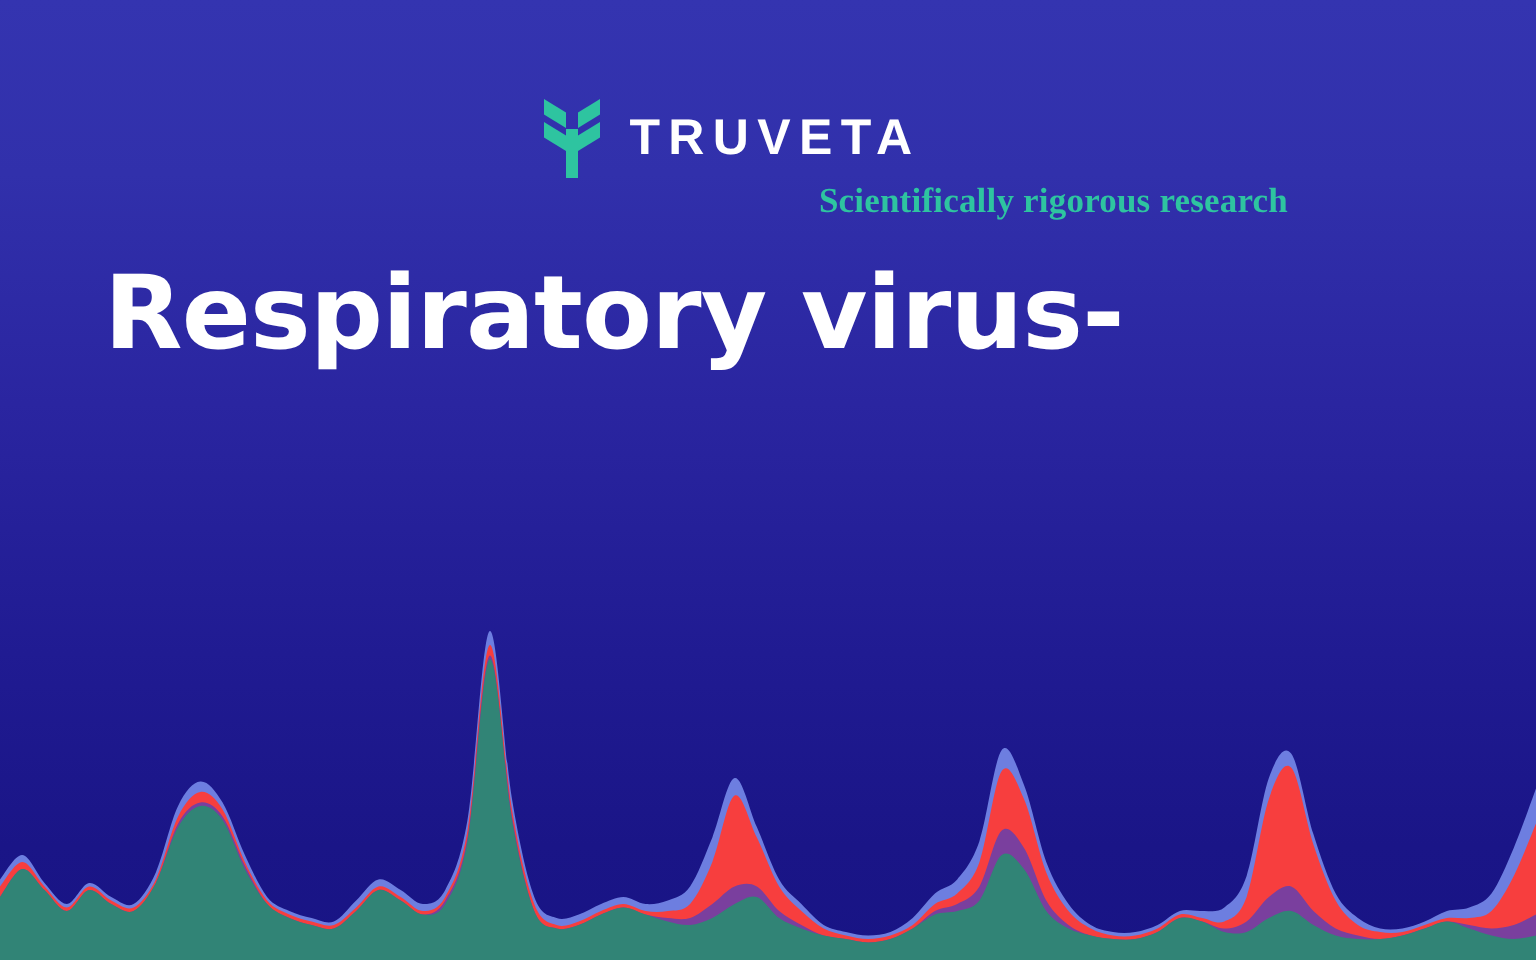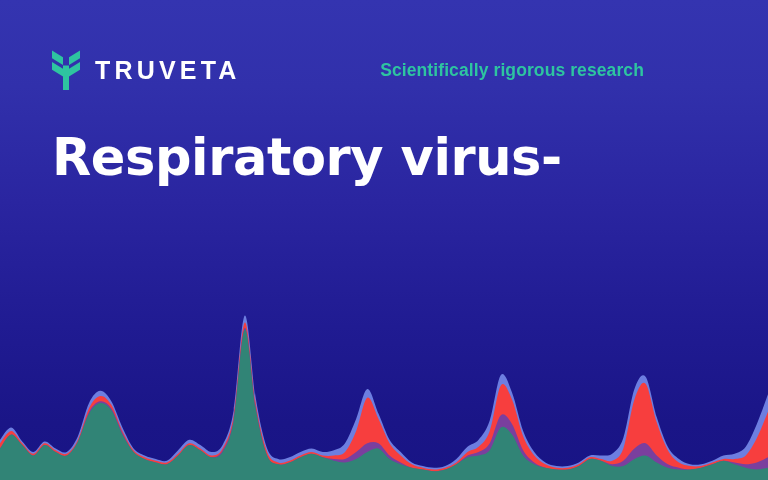--- a/index.html
+++ b/index.html
@@ -8,34 +8,34 @@
     font-family:"DejaVu Sans",sans-serif;
     background:#1a1687;
   }
   #card{
     position:relative;width:768px;height:480px;overflow:hidden;
     background:linear-gradient(180deg,#3434b0 0%,#3130ab 18%,#2a25a0 42%,#201b92 68%,#1a1587 88%,#181485 100%);
   }
   
   #header{
     position:absolute;left:0;top:48px;width:680px;height:44px;
-    display:flex;align-items:center;
+    display:flex;align-items:center;flex-direction:column;
   }
   #brand{display:flex;align-items:center;margin-left:50px;}
   #logo-mark{width:32px;height:42px;display:block;flex:none;}
   #wordmark{
     margin-left:13px;color:#ffffff;
     font-family:"Liberation Sans",sans-serif;
     font-size:25px;font-weight:700;letter-spacing:4.2px;line-height:1;
     white-space:nowrap;
   }
   #tagline{
     margin-left:auto;margin-right:36px;
     color:#2ec4a0;
-    font-family:Liberation Sans, sans-serif;
+    font-family:Liberation Serif, serif;
     font-size:17.5px;font-weight:700;letter-spacing:.1px;white-space:nowrap;
   }
   
   #copy{position:absolute;left:52px;top:128px;width:690px;}
   .headline{
     color:#ffffff;
     font-family:"DejaVu Sans",sans-serif;
     font-weight:700;
     font-size:51px;
     line-height:60px;

